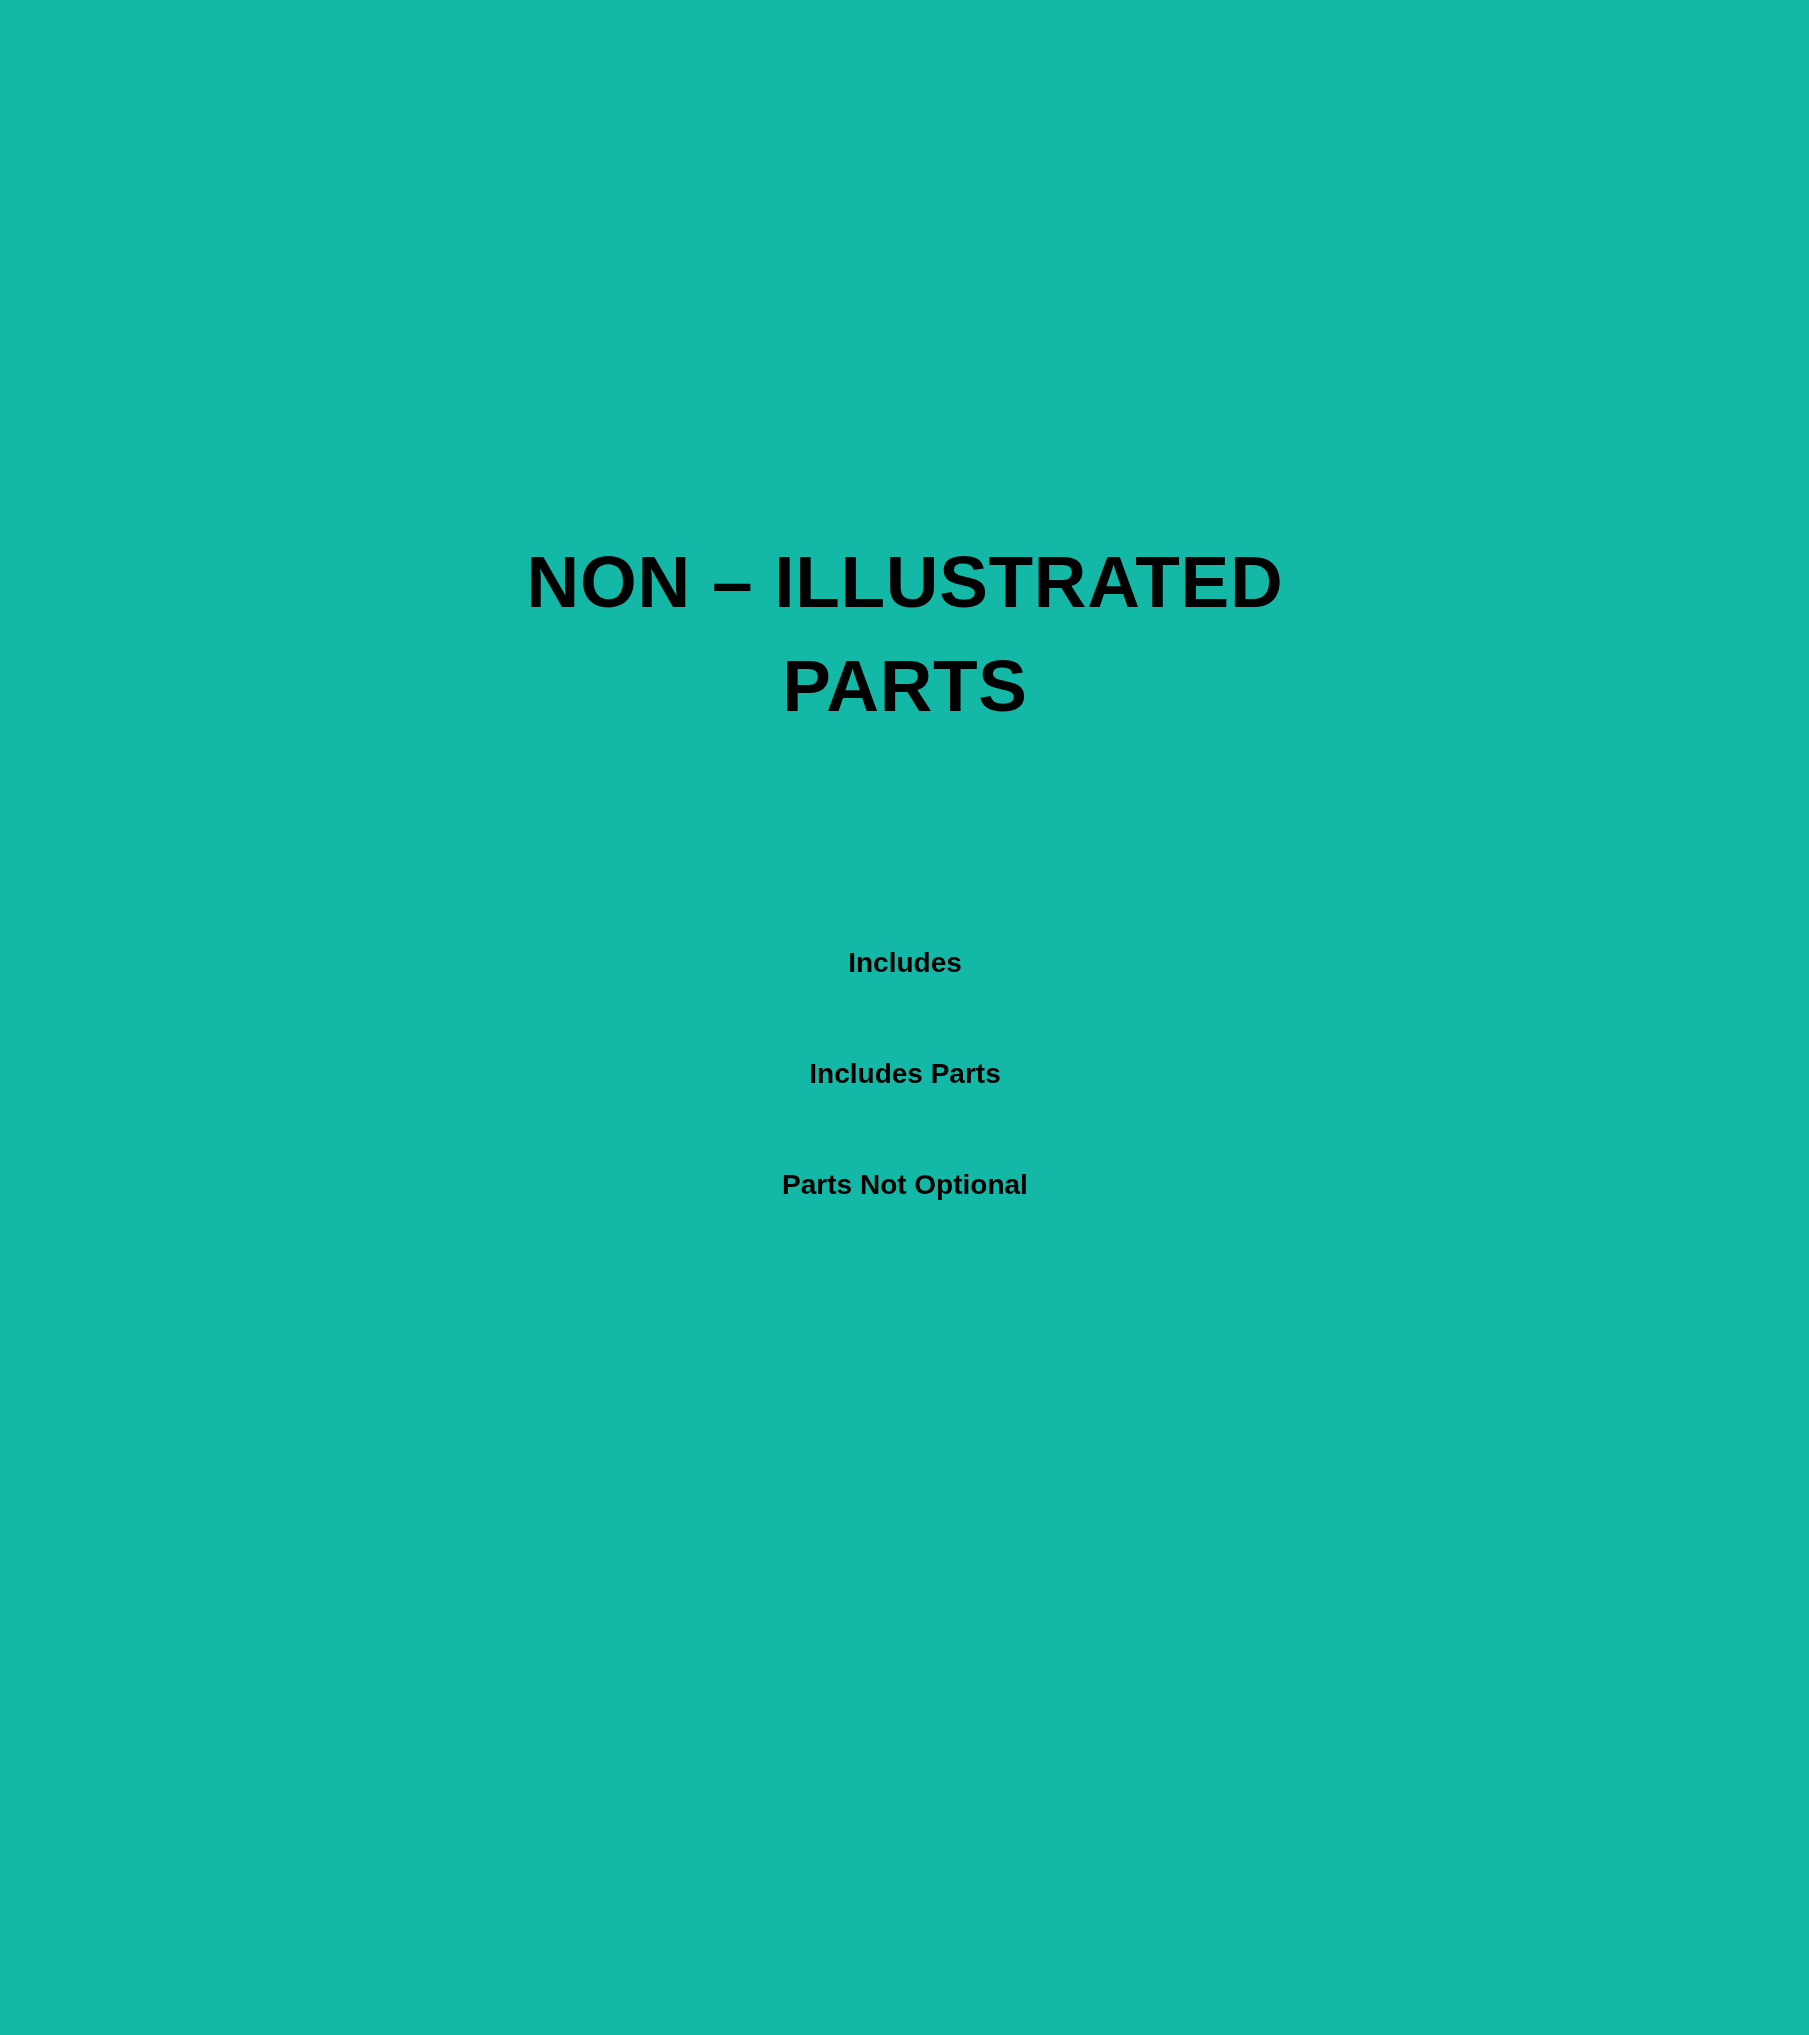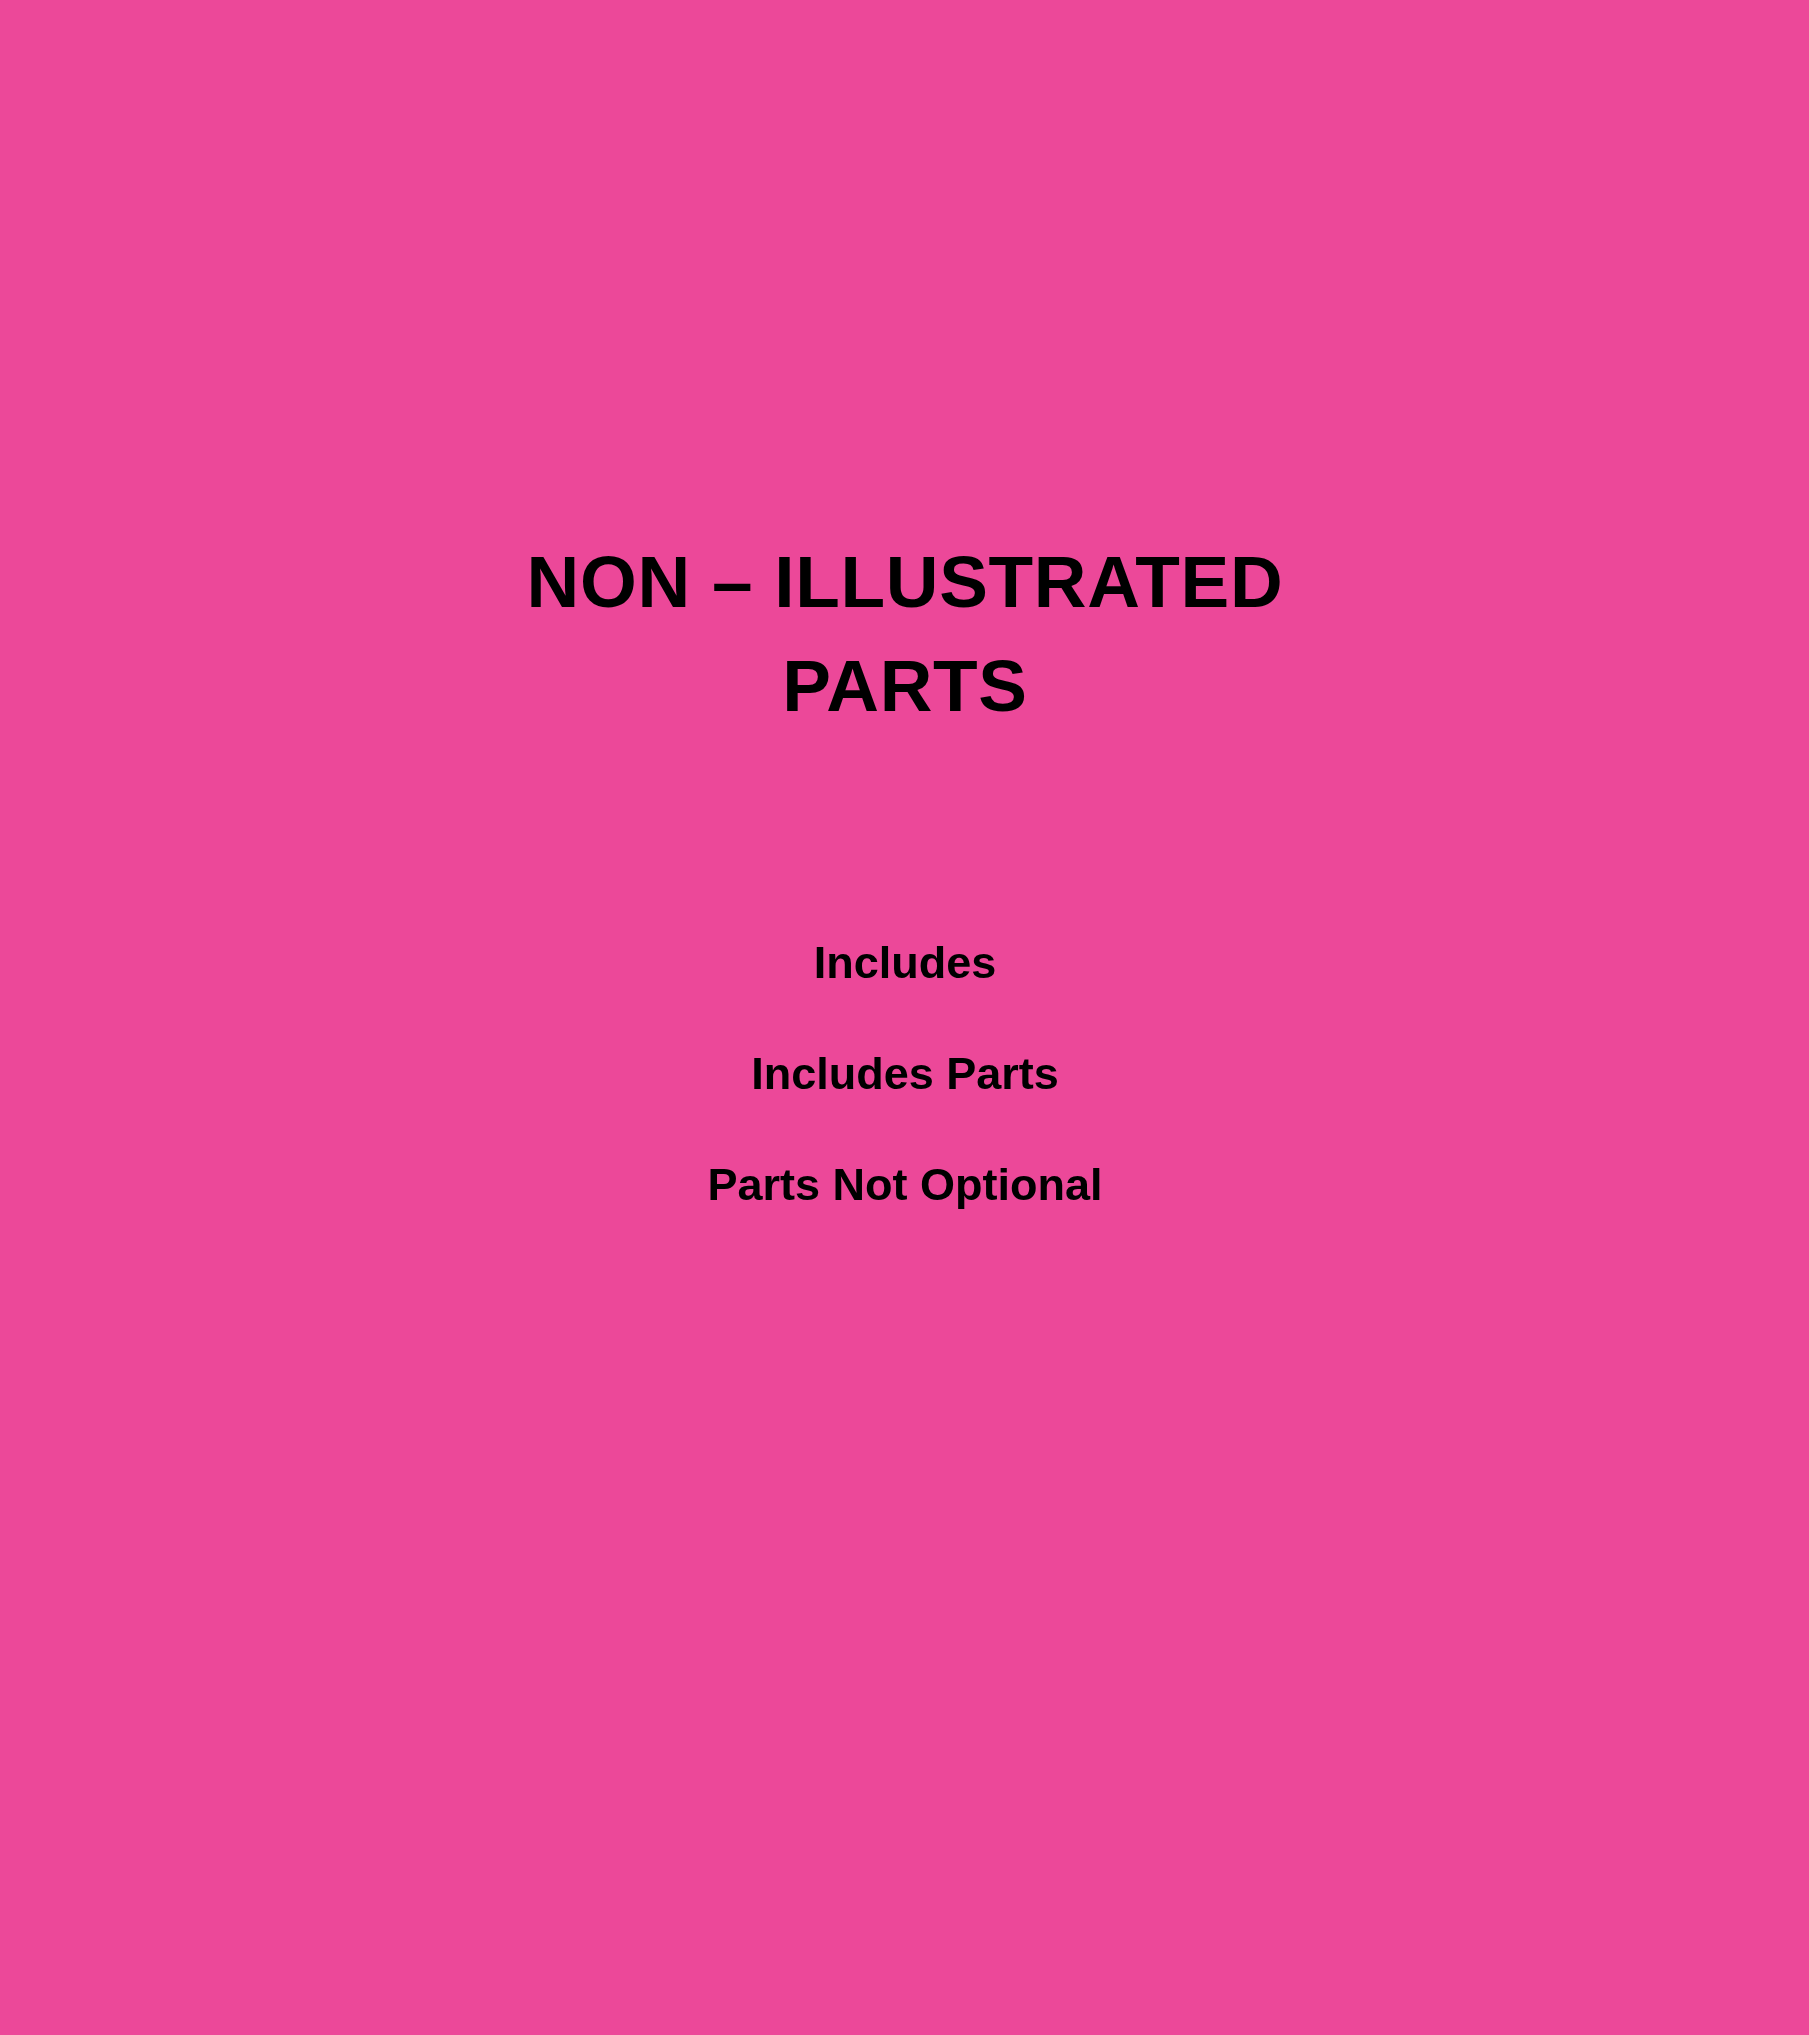--- a/index.html
+++ b/index.html
@@ -11,21 +11,21 @@
     width: 1810px;
     height: 2035px;
     font-family: "Liberation Sans", sans-serif;
     color: #000000;
     overflow: hidden;
   }
   .page {
     position: relative;
     width: 1810px;
     height: 2035px;
-    background: #ec4899;
+    background: #14b8a6;
   }
   .title-block {
     position: absolute;
     top: 530px;
     left: 0;
     width: 1810px;
     text-align: center;
   }
   .title-line {
     font-size: 73px;
@@ -35,21 +35,21 @@
     color: #000000;
   }
   .subtitle-block {
     position: absolute;
     top: 907px;
     left: 0;
     width: 1810px;
     text-align: center;
   }
   .subtitle-line {
-    font-size: 45px;
+    font-size: 28px;
     font-weight: bold;
     line-height: 111px;
     color: #000000;
   }
 </style>
 </head>
 <body>
 
 <div class="page">
 

